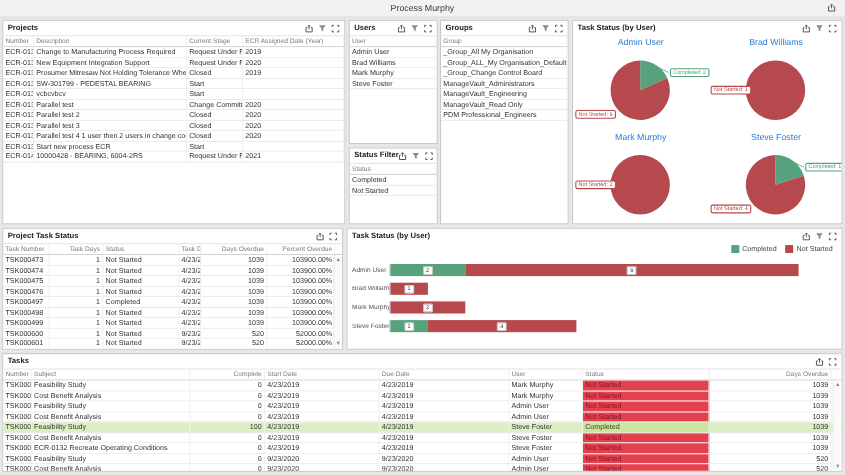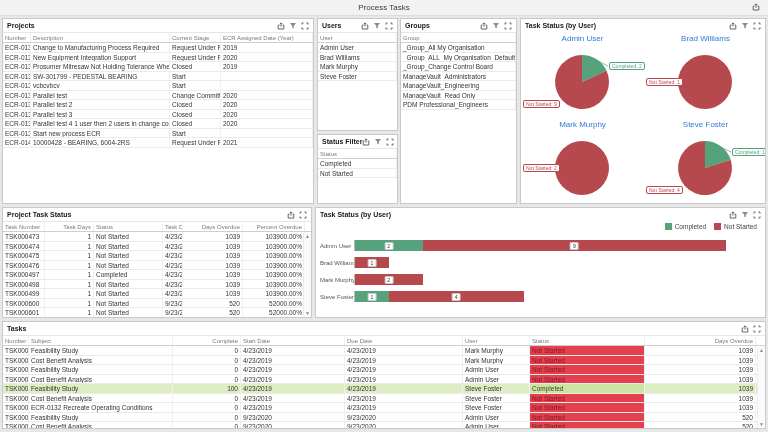--- a/index.html
+++ b/index.html
@@ -52,21 +52,21 @@
   .bar-cat { width:34px; text-align:right; font-size:6px; color:#555; padding-right:3px; white-space:nowrap; overflow:hidden; }
   .bar-track { flex:1; height:11px; display:flex; border-left:1px solid #bbb; position:relative; }
   .bar-seg { height:11px; position:relative; }
   .seg-label { position:absolute; top:2px; left:50%; transform:translateX(-50%); background:#fff;
                border:1px solid #c7c7c7; border-radius:1px; font-size:5px; line-height:6px; padding:0 2px; color:#333; }
 </style>
 </head>
 <body>
 
 <div class="titlebar">
-  <span class="tbtitle">Process Tasks</span>
+  <span class="tbtitle">Process Murphy</span>
   <span class="tbicons picons">
       <span>
         <svg width="8" height="8" viewBox="0 0 8 8">
           <path d="M2.3 3.1H1.2V7h5.6V3.1H5.7" fill="none" stroke="#555" stroke-width="0.9"></path>
           <path d="M4 4.7V1" fill="none" stroke="#555" stroke-width="0.9"></path>
           <path d="M2.7 2.1 4 0.8l1.3 1.3" fill="none" stroke="#555" stroke-width="0.9"></path>
         </svg>
       </span>
     </span>
 </div>

